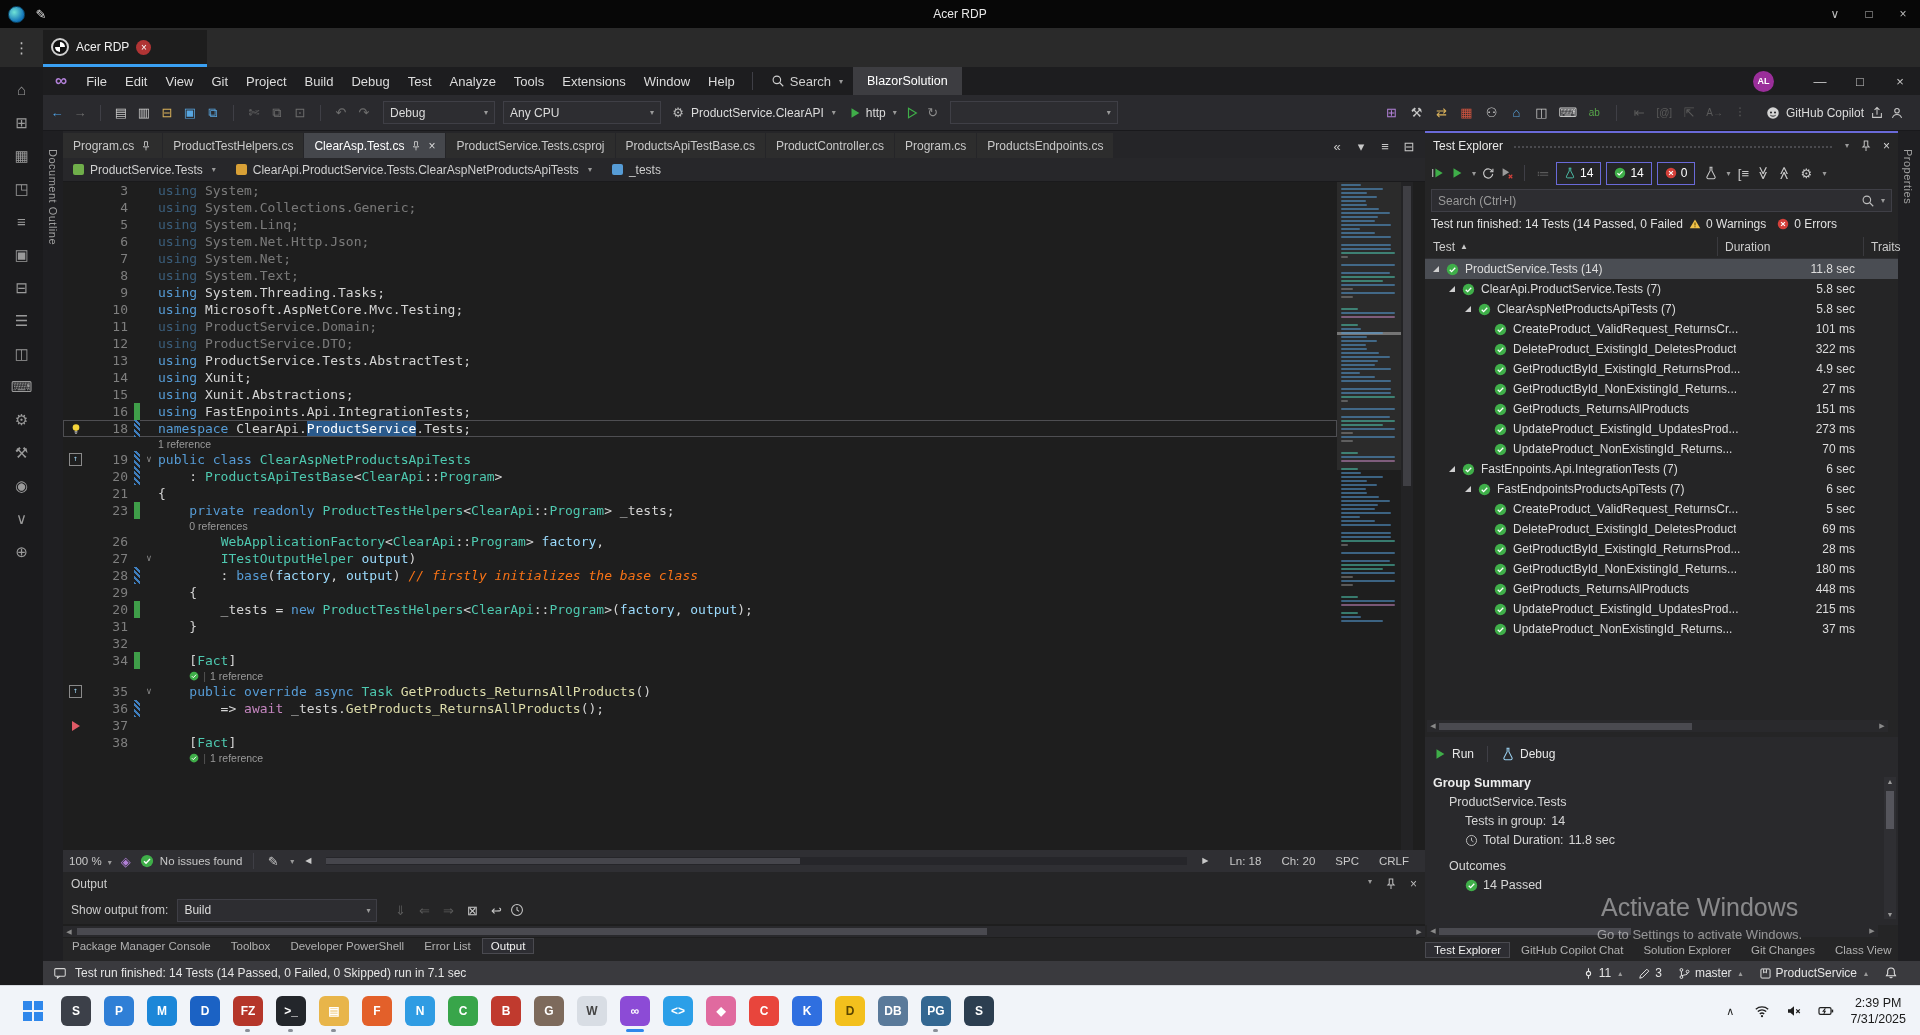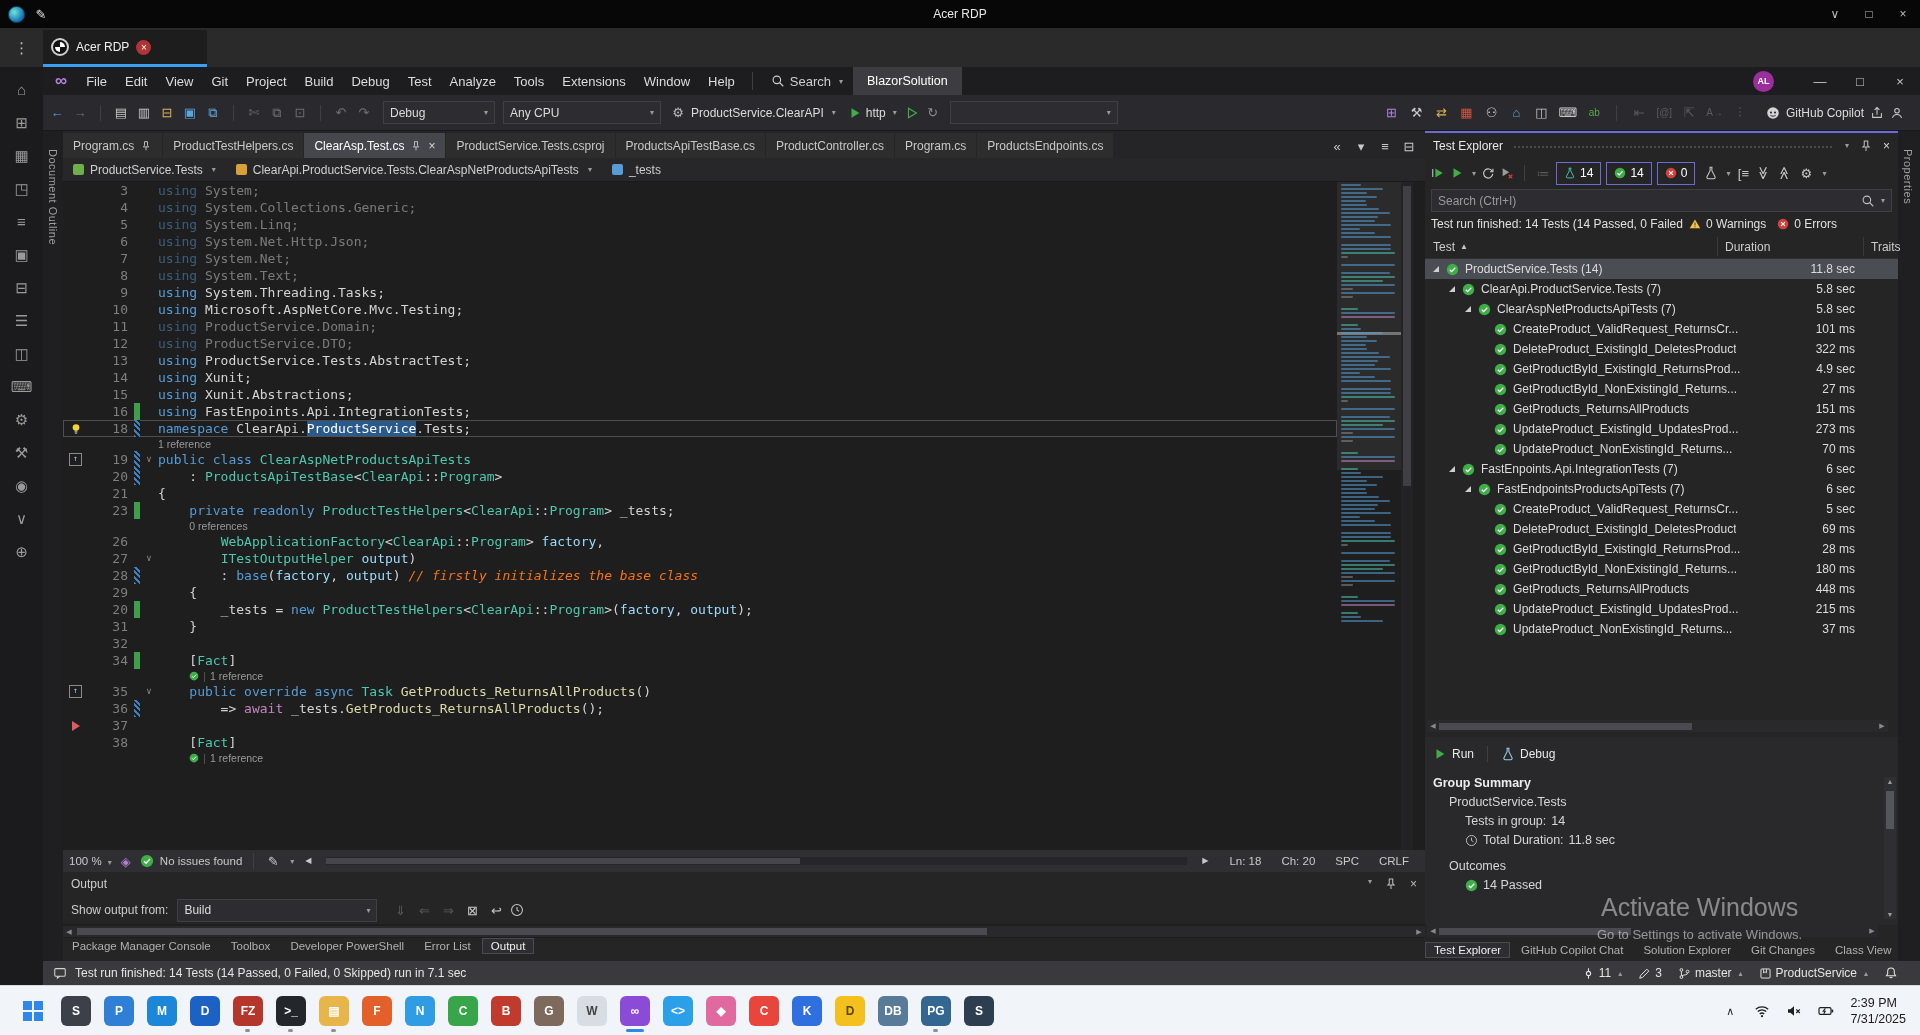--- a/index.html
+++ b/index.html
@@ -191,21 +191,21 @@
       display:flex;align-items:center;}
   .tb-apps{display:flex;align-items:center;gap:13px;margin-left:18px;}
   .tile{width:30px;height:30px;border-radius:6px;display:flex;align-items:center;justify-content:center;
       font-size:12px;font-weight:bold;color:#fff;position:relative;font-family:"Liberation Sans",sans-serif;}
   .tile .dot{position:absolute;bottom:-6px;left:12px;width:5px;height:3px;border-radius:2px;background:#8a8f98;}
   .tile .bar{position:absolute;bottom:-6px;left:6px;width:18px;height:3px;border-radius:2px;background:#2f87eb;}
   .wingrid{display:grid;grid-template-columns:9px 9px;grid-template-rows:9px 9px;gap:2px;}
   .wingrid i{background:#2f87eb;}
   .tray{margin-left:auto;display:flex;align-items:center;gap:16px;margin-right:14px;color:#1f1f1f;}
   .tray .svgi svg{width:16px;height:16px;}
-  .clockblk{text-align:left;font-size:12.5px;color:#1a1a1a;line-height:16px;}
+  .clockblk{text-align:center;font-size:12.5px;color:#1a1a1a;line-height:16px;}
 </style>
 </head>
 <body>
 
 <div id="rdp-titlebar" class="abs">
   <span class="rdp-appicon"></span>
   <span class="gi" style="margin-left:8px;color:#e0e0e0;">✎</span>
   <div class="rdp-title">Acer RDP</div>
   <div class="rdp-controls">
     <span>∨</span>

